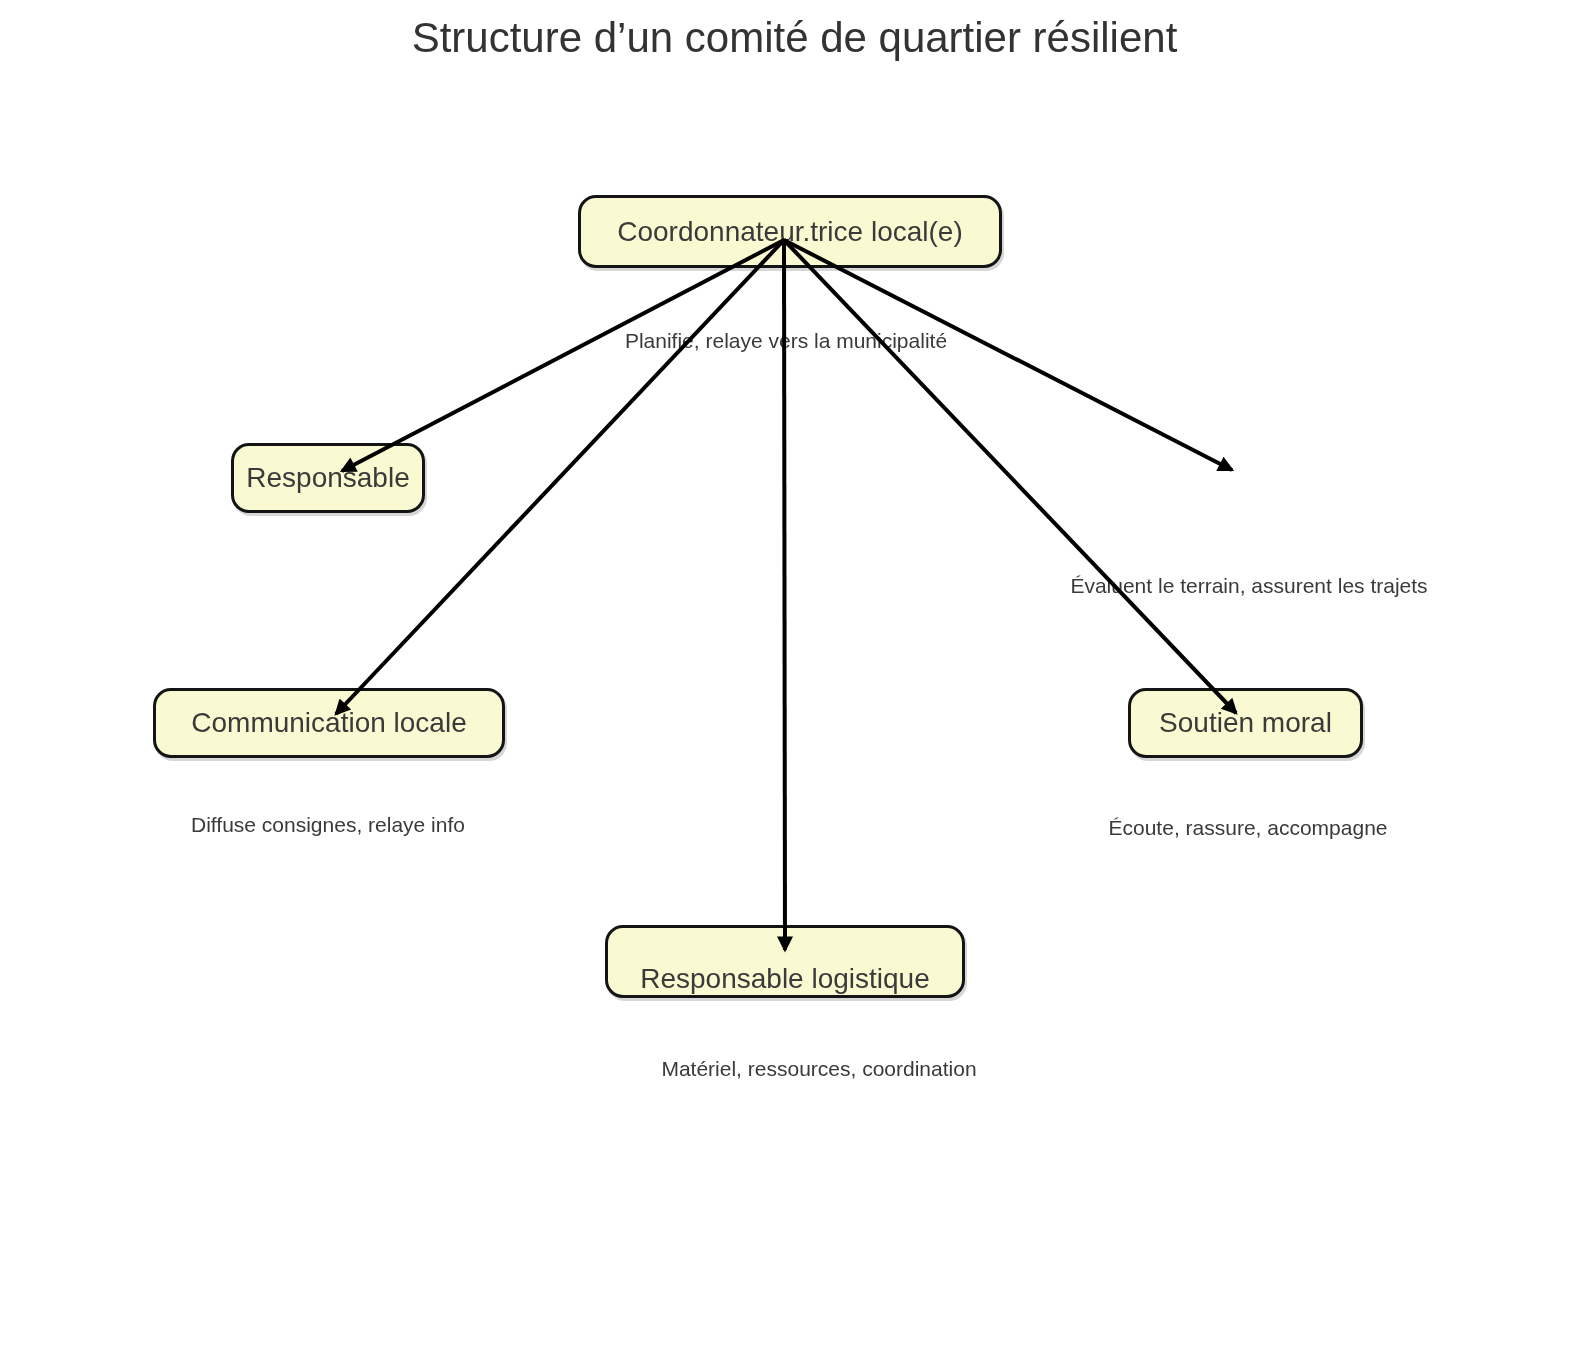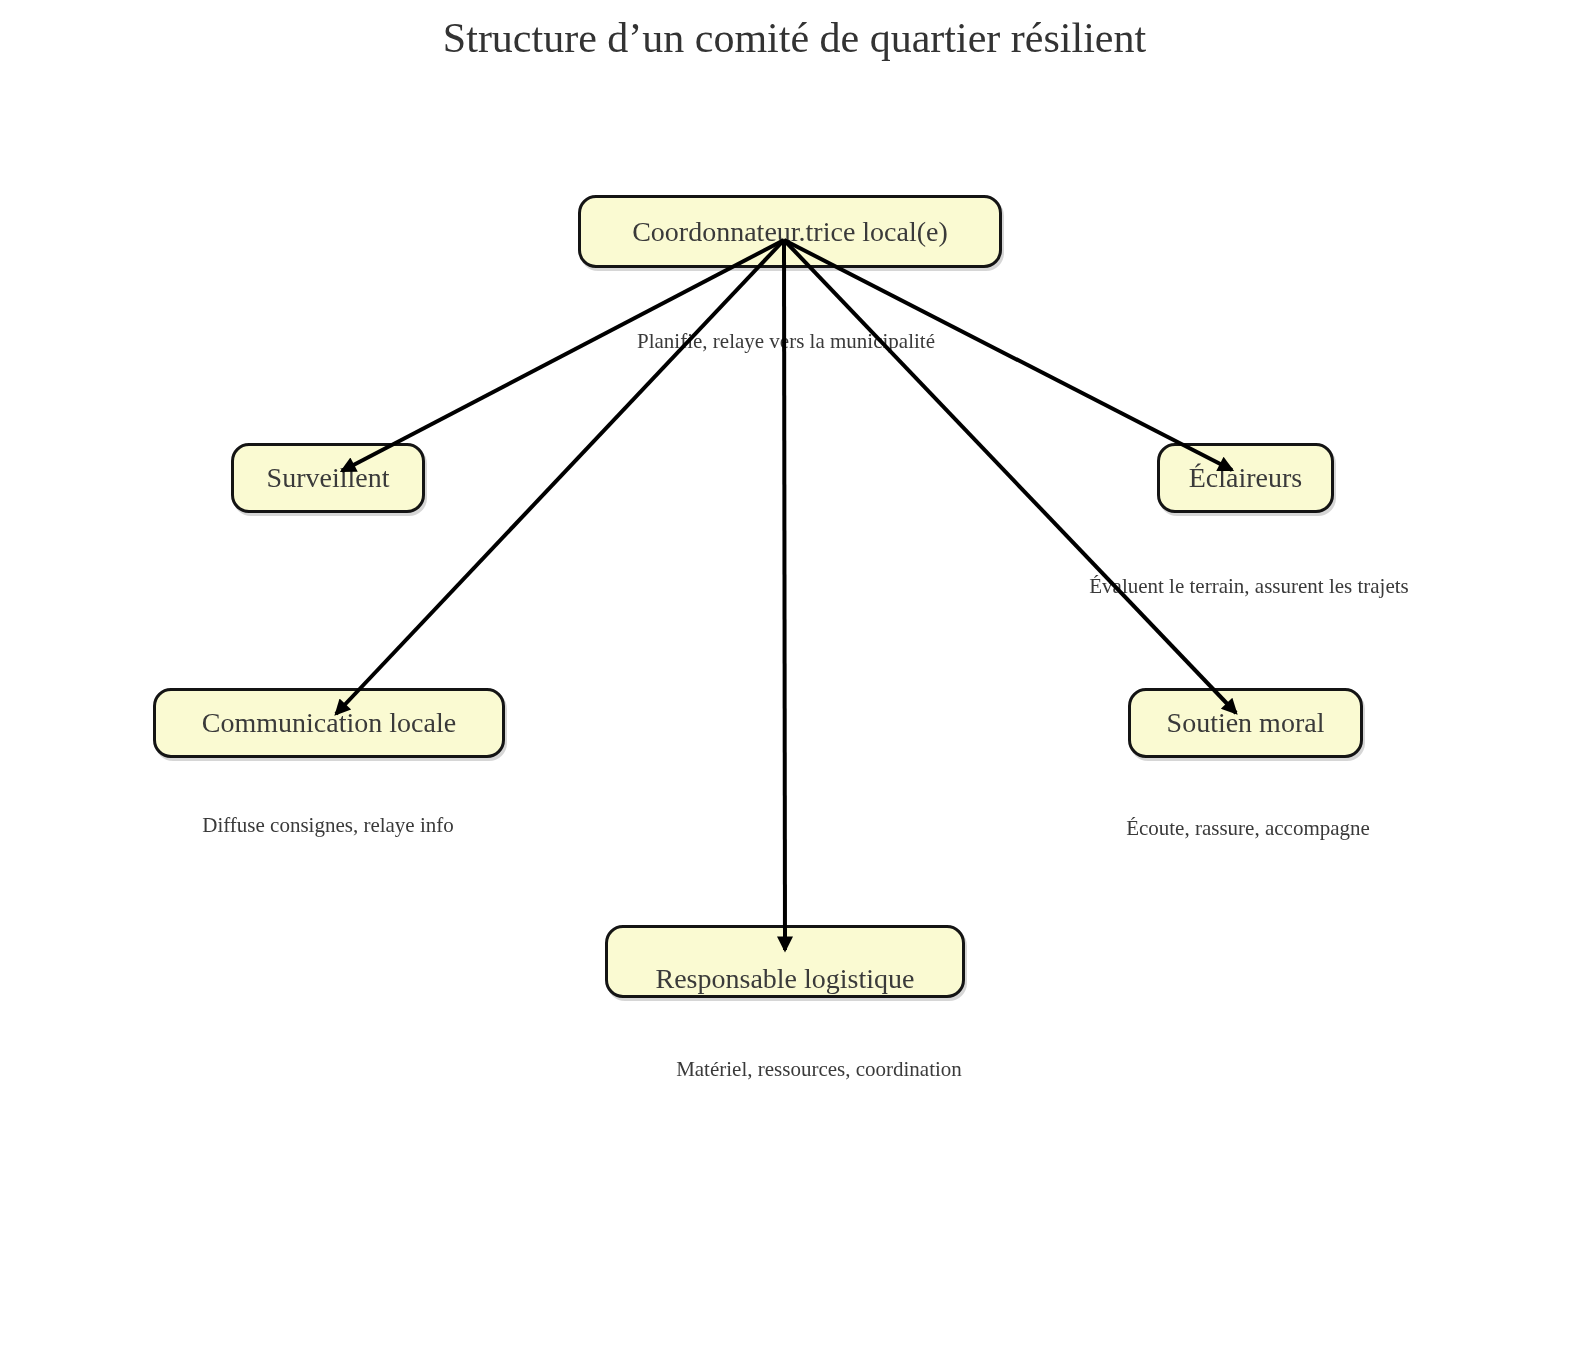--- a/index.html
+++ b/index.html
@@ -5,21 +5,21 @@
   html, body {
     margin: 0;
     padding: 0;
     background: #ffffff;
   }
   .canvas {
     position: relative;
     width: 1589px;
     height: 1150px;
     background: #ffffff;
-    font-family: Liberation Serif, serif;
+    font-family: Liberation Sans, sans-serif;
     overflow: hidden;
   }
   .diagram-title {
     position: absolute;
     top: 14px;
     left: 0;
     width: 100%;
     text-align: center;
     font-size: 42px;
     color: #333333;
@@ -76,26 +76,23 @@
 
 <div class="canvas">
 
   <div class="diagram-title">Structure d’un comité de quartier résilient</div>
 
   <div class="node" id="node-coordinator">
     <span>Coordonnateur.trice local(e)</span>
   </div>
 
   <div class="node" id="node-sentinelles">
-    <span>Surveillent</span>
+    <span>Responsable</span>
   </div>
 
-  <div class="node" id="node-eclaireurs">
-    <span>Éclaireurs</span>
-  </div>
 
   <div class="node" id="node-communication">
     <span>Communication locale</span>
   </div>
 
   <div class="node" id="node-soutien">
     <span>Soutien moral</span>
   </div>
 
   <div class="node" id="node-logistique">

